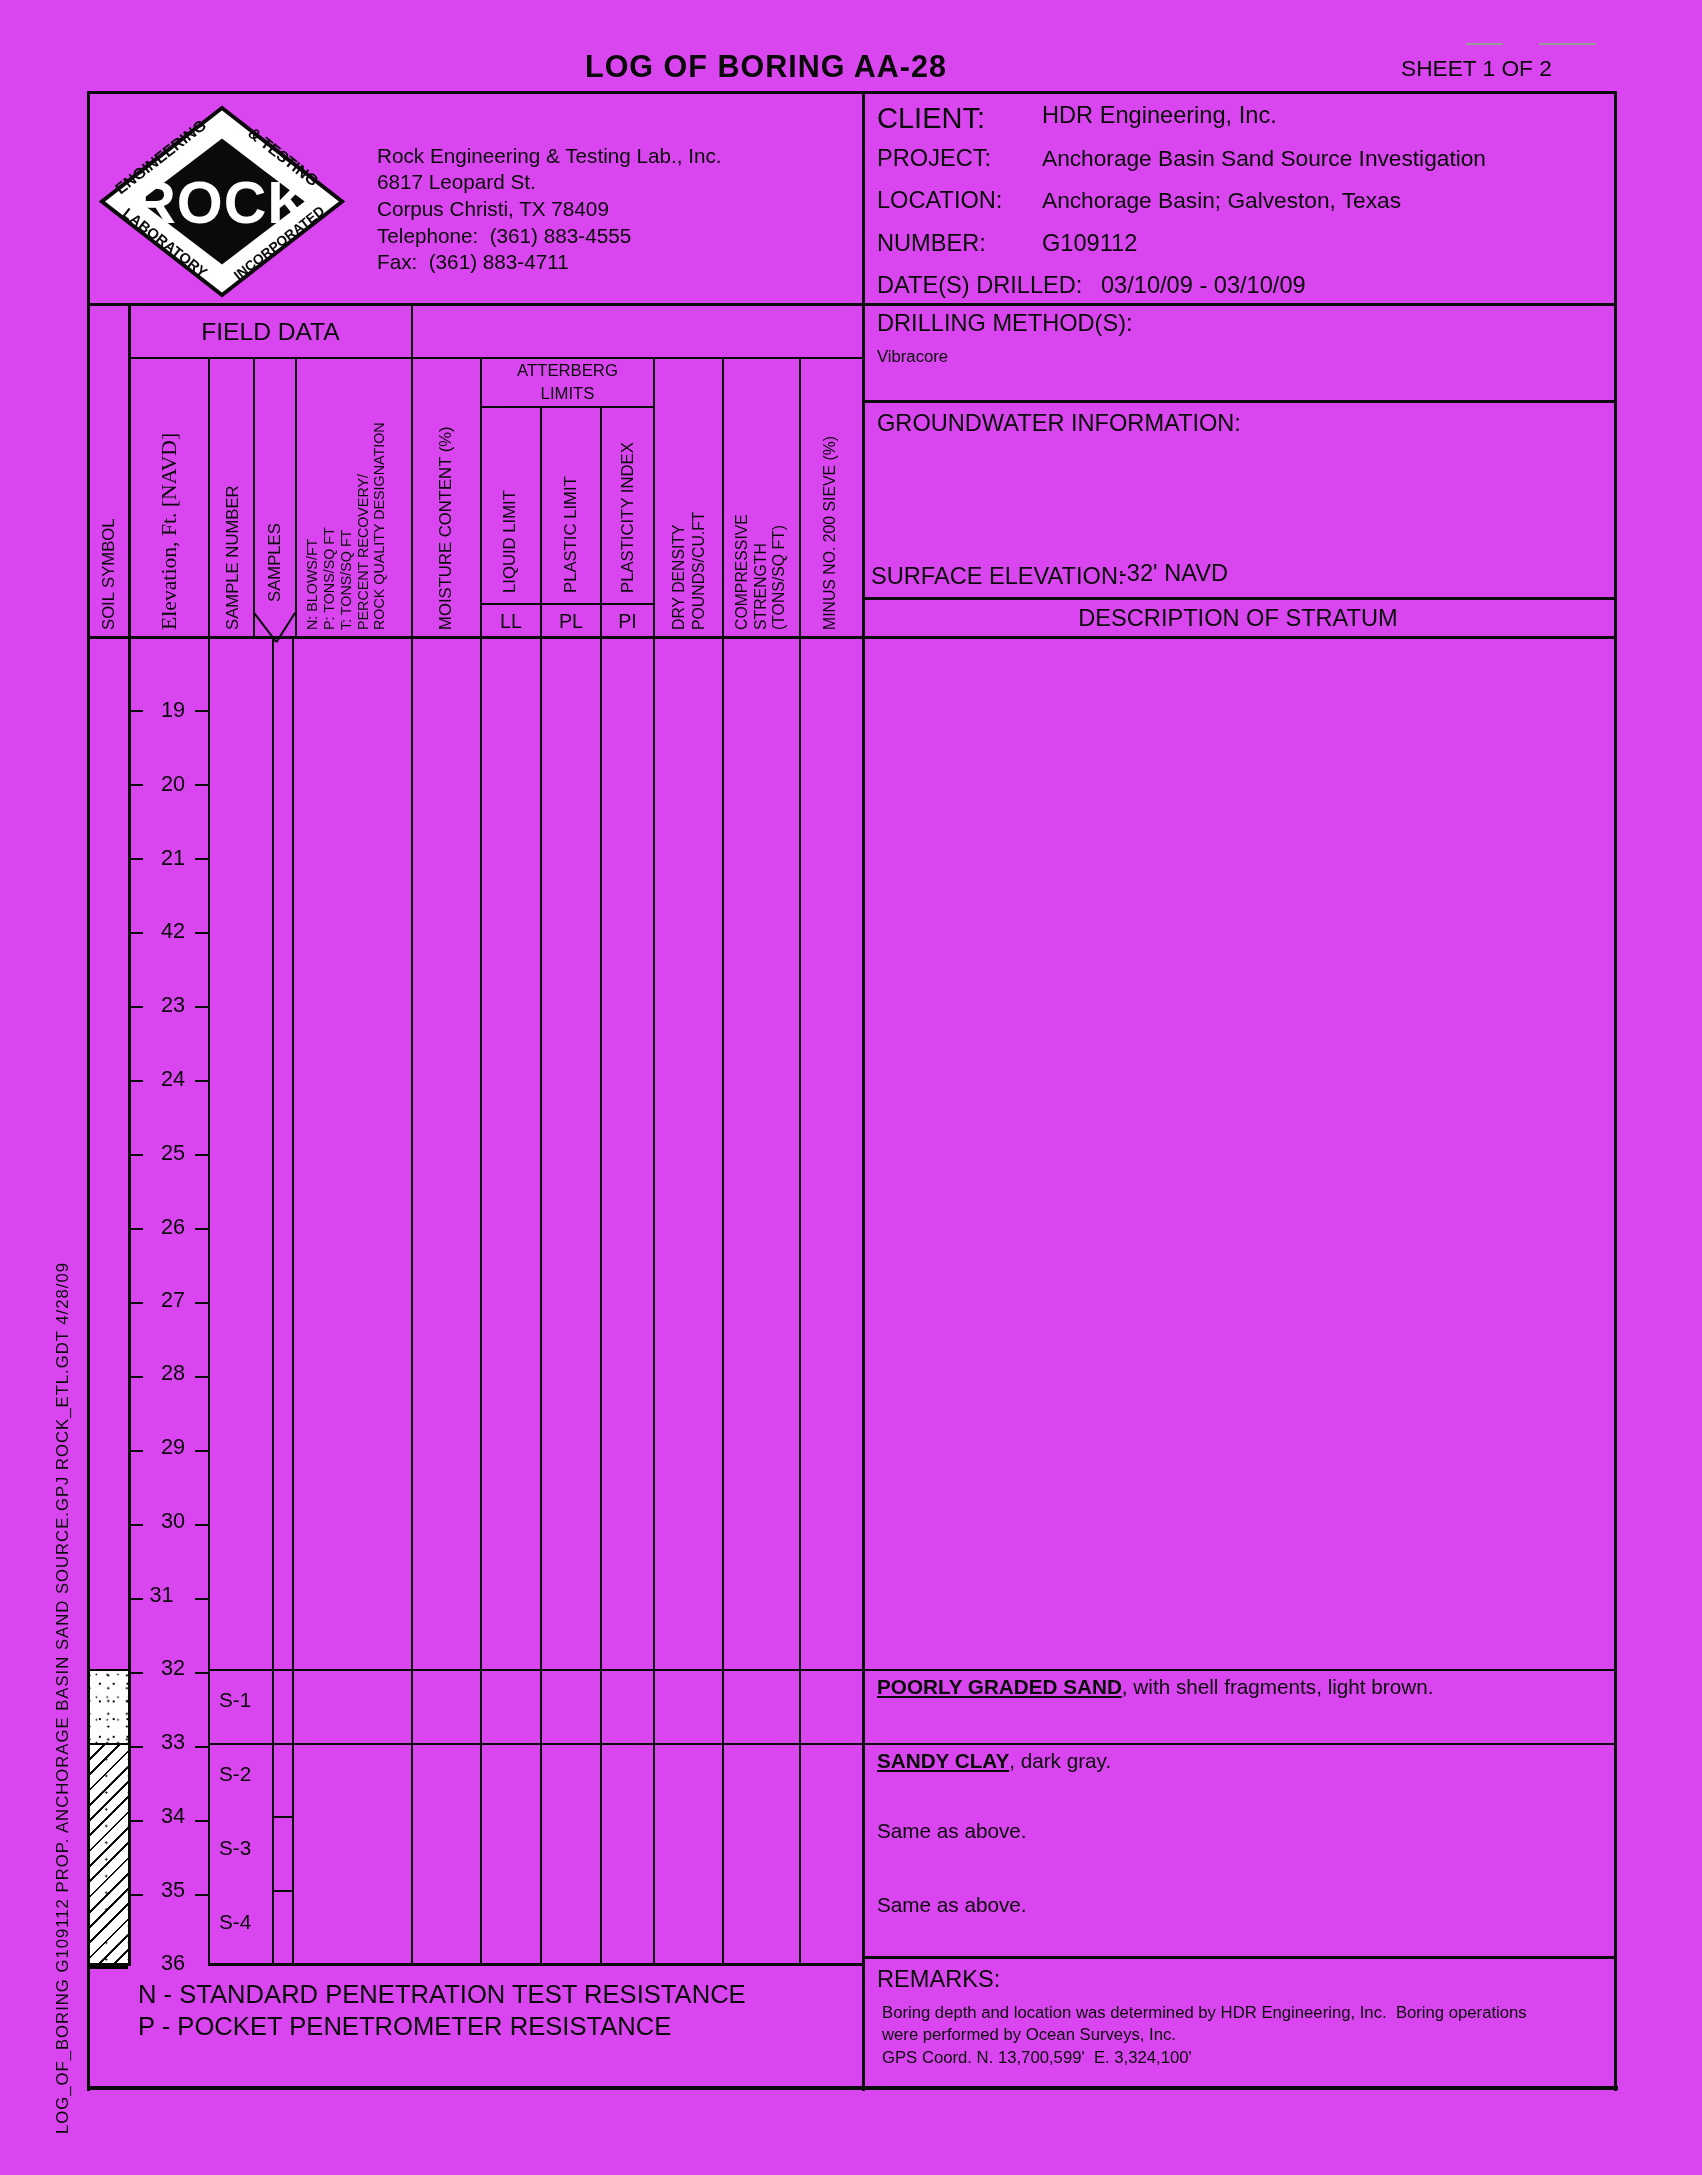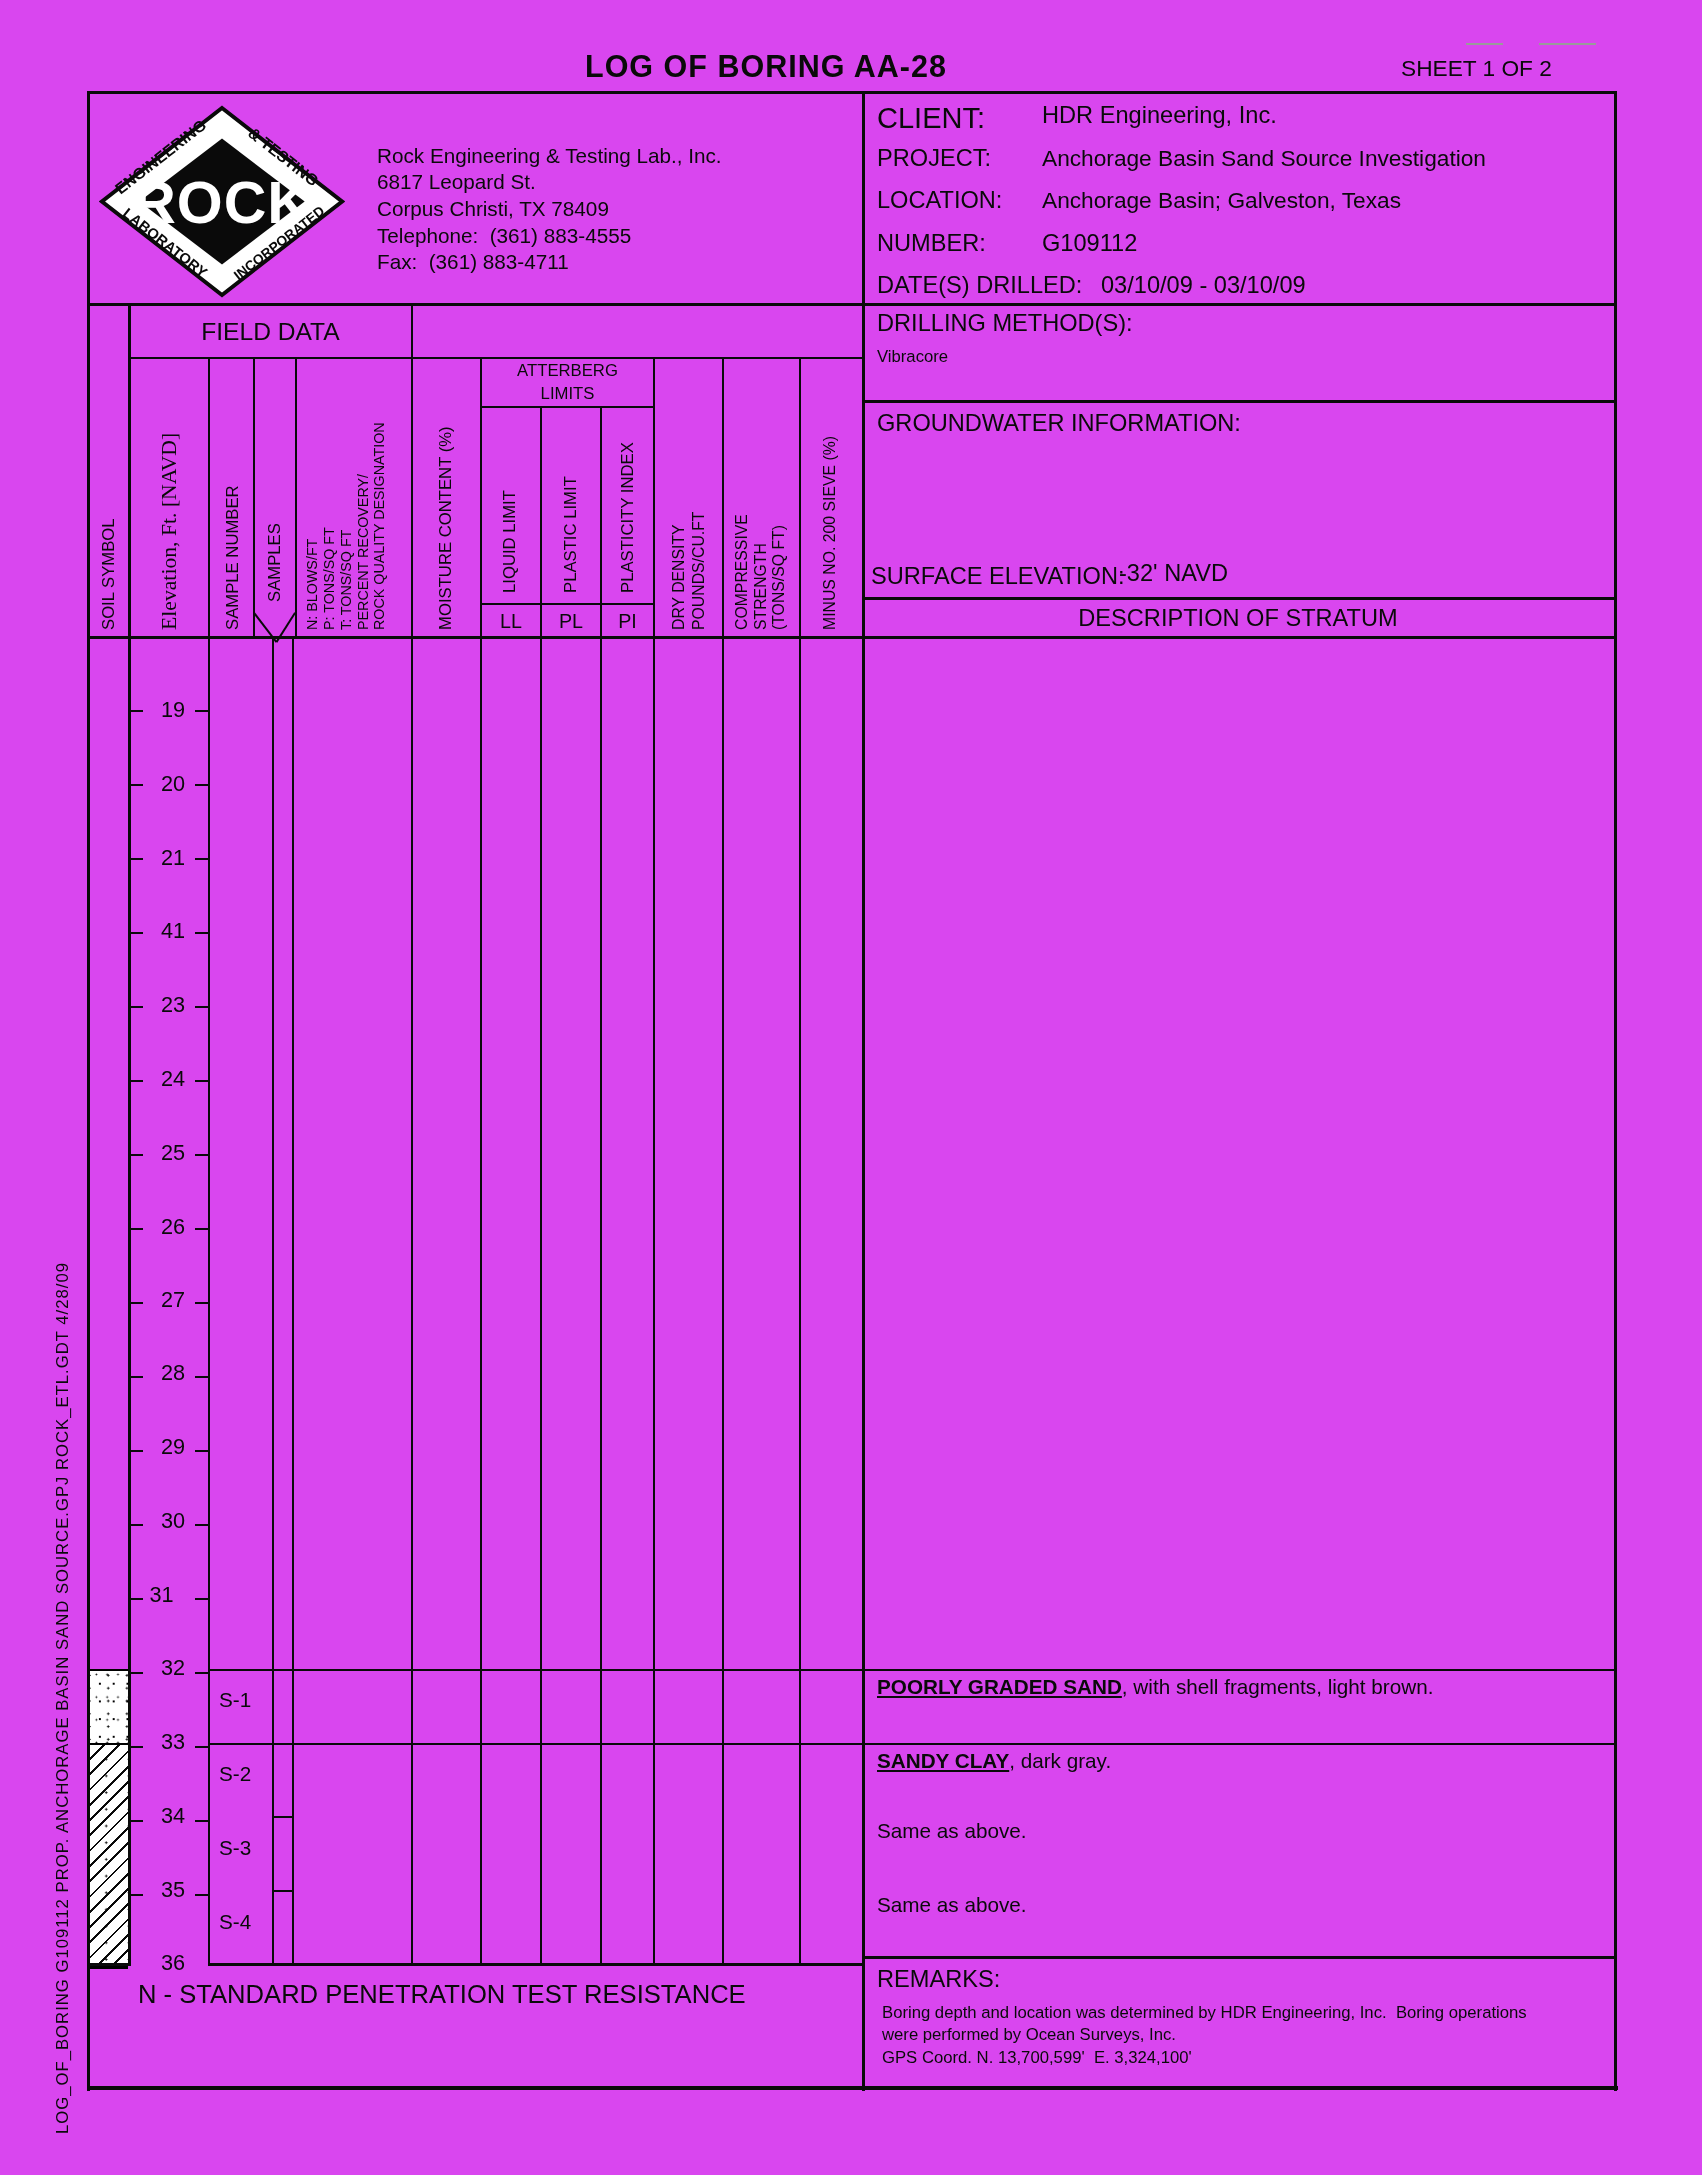--- a/index.html
+++ b/index.html
@@ -147,21 +147,21 @@
   <div class="vl" style="left:752px;top:364px;width:18.7px;height:266px;font-size:15.8px;line-height:18.7px;">STRENGTH</div>
   <div class="vl" style="left:770px;top:364px;width:18.7px;height:266px;font-size:15.8px;line-height:18.7px;">(TONS/SQ FT)</div>
   <div class="vl" style="left:820px;top:364px;width:20.7px;height:266px;font-size:15.8px;line-height:20.7px;">MINUS NO. 200 SIEVE (%)</div>
 
   <div class="tickstrip" style="left:131px;top:710px;width:11.8px;height:1257px;"></div>
   <div class="tickstrip" style="left:195px;top:710px;width:12.8px;height:1257px;"></div>
 
   <div class="t" style="left:138px;top:697px;width:47px;font-size:21.7px;text-align:right;">19</div>
   <div class="t" style="left:138px;top:771px;width:47px;font-size:21.7px;text-align:right;">20</div>
   <div class="t" style="left:138px;top:845px;width:47px;font-size:21.7px;text-align:right;">21</div>
-  <div class="t" style="left:138px;top:918px;width:47px;font-size:21.7px;text-align:right;">41</div>
+  <div class="t" style="left:138px;top:918px;width:47px;font-size:21.7px;text-align:right;">42</div>
   <div class="t" style="left:138px;top:992px;width:47px;font-size:21.7px;text-align:right;">23</div>
   <div class="t" style="left:138px;top:1066px;width:47px;font-size:21.7px;text-align:right;">24</div>
   <div class="t" style="left:138px;top:1140px;width:47px;font-size:21.7px;text-align:right;">25</div>
   <div class="t" style="left:138px;top:1214px;width:47px;font-size:21.7px;text-align:right;">26</div>
   <div class="t" style="left:138px;top:1287px;width:47px;font-size:21.7px;text-align:right;">27</div>
   <div class="t" style="left:138px;top:1360px;width:47px;font-size:21.7px;text-align:right;">28</div>
   <div class="t" style="left:138px;top:1434px;width:47px;font-size:21.7px;text-align:right;">29</div>
   <div class="t" style="left:138px;top:1508px;width:47px;font-size:21.7px;text-align:right;">30</div>
   <div class="t" style="left:138px;top:1582px;width:47px;font-size:21.7px;text-align:center;">31</div>
   <div class="t" style="left:138px;top:1655px;width:47px;font-size:21.7px;text-align:right;">32</div>
@@ -189,20 +189,21 @@
   <div class="t" style="left:877px;top:1675px;font-size:20.7px;">
     <span class="bold" style="text-decoration:underline;">POORLY GRADED SAND</span><span>, with shell fragments, light brown.</span>
   </div>
   <div class="t" style="left:877px;top:1749px;font-size:20.7px;">
     <span class="bold" style="text-decoration:underline;">SANDY CLAY</span><span>, dark gray.</span>
   </div>
   <div class="t" style="left:877px;top:1819px;font-size:20.7px;">Same as above.</div>
   <div class="t" style="left:877px;top:1893px;font-size:20.7px;">Same as above.</div>
 
   <div class="t" style="left:138px;top:1980px;font-size:25.6px;">N - STANDARD PENETRATION TEST RESISTANCE</div>
+  <div class="t" style="left:138px;top:2012px;font-size:25.6px;">P - POCKET PENETROMETER RESISTANCE</div>
 
   <div class="t" style="left:877px;top:1966px;font-size:23.6px;">REMARKS:</div>
   <div class="t pre" style="left:882px;top:2003px;font-size:16.7px;">Boring depth and location was determined by HDR Engineering, Inc.  Boring operations</div>
   <div class="t pre" style="left:882px;top:2025px;font-size:16.7px;">were performed by Ocean Surveys, Inc.</div>
   <div class="t pre" style="left:882px;top:2048px;font-size:16.7px;">GPS Coord. N. 13,700,599'  E. 3,324,100'</div>
 
   <div class="vl" style="left:51px;top:1243px;width:23.6px;height:891px;font-size:16.7px;line-height:23.6px;letter-spacing:1px;">LOG_OF_BORING  G109112 PROP. ANCHORAGE BASIN SAND SOURCE.GPJ  ROCK_ETL.GDT  4/28/09</div>
 
 </div>
 

